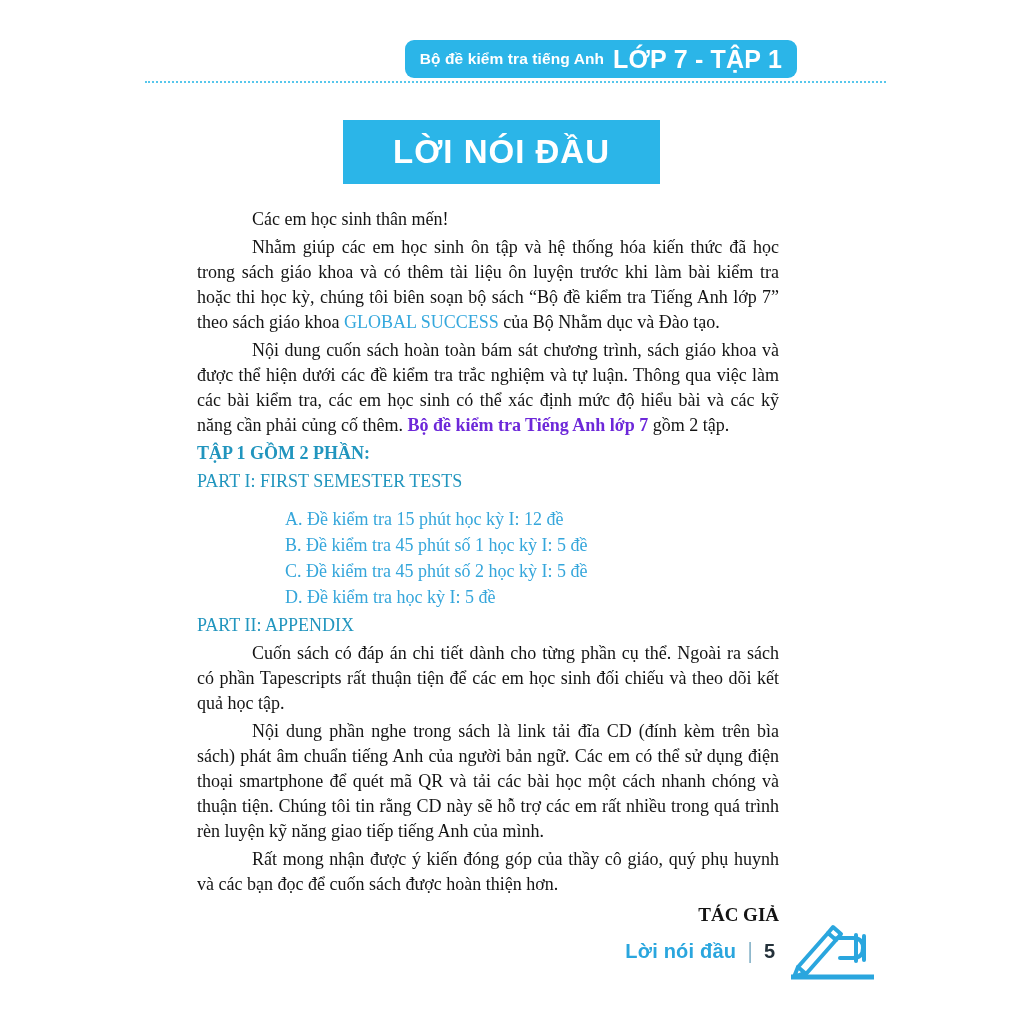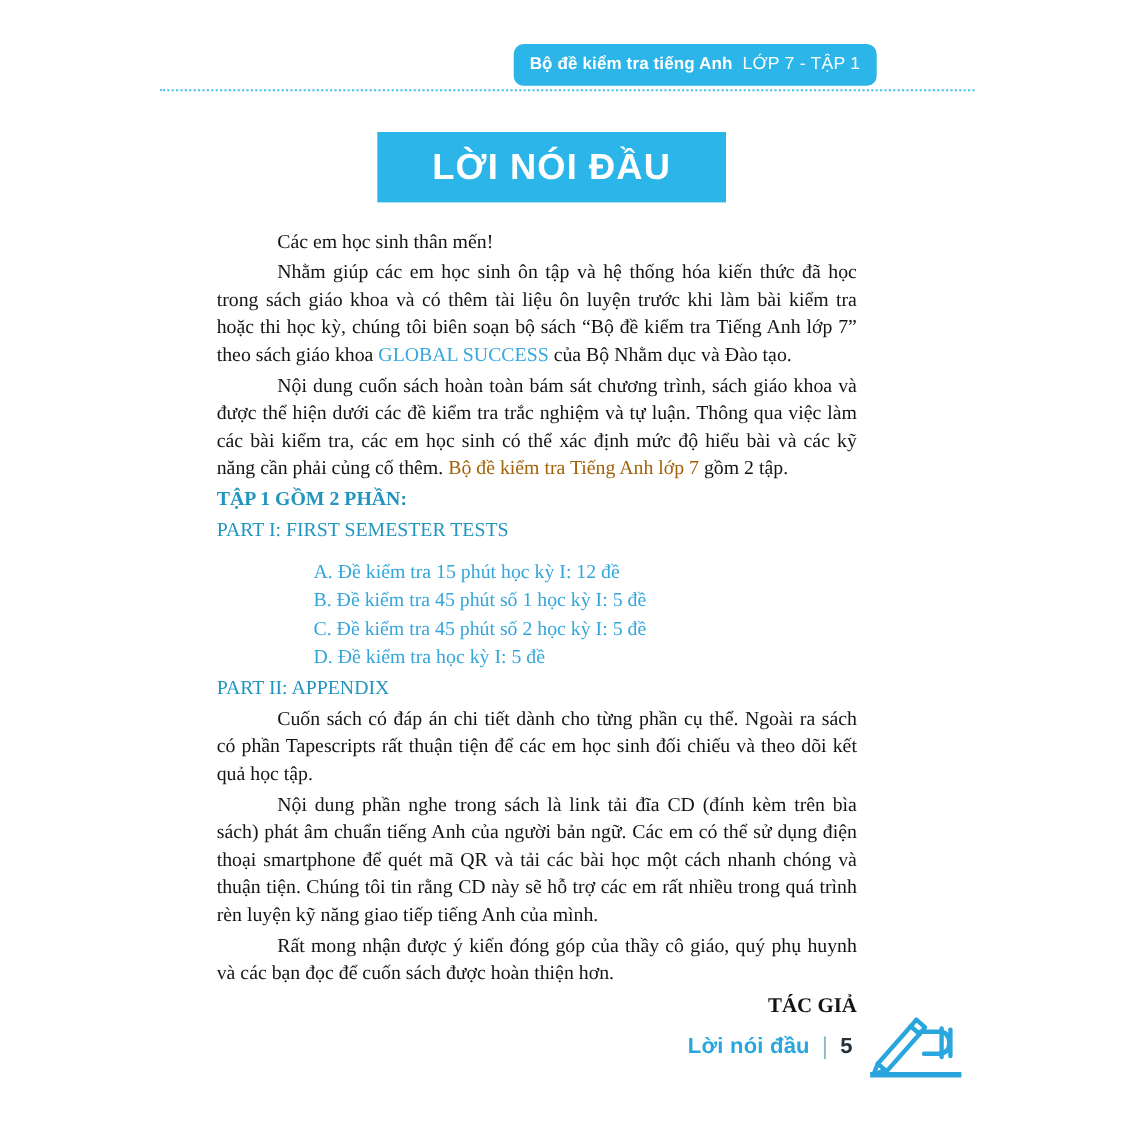--- a/index.html
+++ b/index.html
@@ -19,21 +19,21 @@
     height:38px;
     background:#2bb5e8;
     border-radius:9px;
     display:flex;align-items:center;gap:9px;
     padding:0 15px;
     font-family:"Liberation Sans", sans-serif;
     color:#ffffff;
     white-space:nowrap;
   }
   .badge-prefix{font-size:15.5px;font-weight:bold;letter-spacing:.1px;}
-  .badge-strong{font-size:16px;font-weight:400;letter-spacing:.2px;}
+  .badge-strong{font-size:25px;font-weight:700;letter-spacing:.2px;}
 
   .dotted-rule{
     position:absolute;
     left:145px;right:138px;top:81px;
     border-top:2px dotted #57c7ec;
     height:0;
   }
 
   
   .banner{
@@ -55,21 +55,21 @@
     left:197px;top:207px;
     width:594px;
     font-size:18px;
     line-height:25px;
     text-align:justify;
   }
   .content p{margin:0 12px 3px 0;}
   .para{text-indent:55px;}
   .greeting{text-indent:55px;text-align:left;}
   .cyan{color:#35a8dd;}
-  .cyan-bold{color:#a16207;font-weight:normal;}
+  .cyan-bold{color:#6d28d9;font-weight:bold;}
   .heading-volume{
     color:#2195be;font-weight:bold;
     margin-left:57px;text-align:left;
   }
   .heading-part{
     color:#2195be;
     margin-left:34px;text-align:left;
   }
   .test-list{margin:12px 0 3px 0;}
   .test-item{

